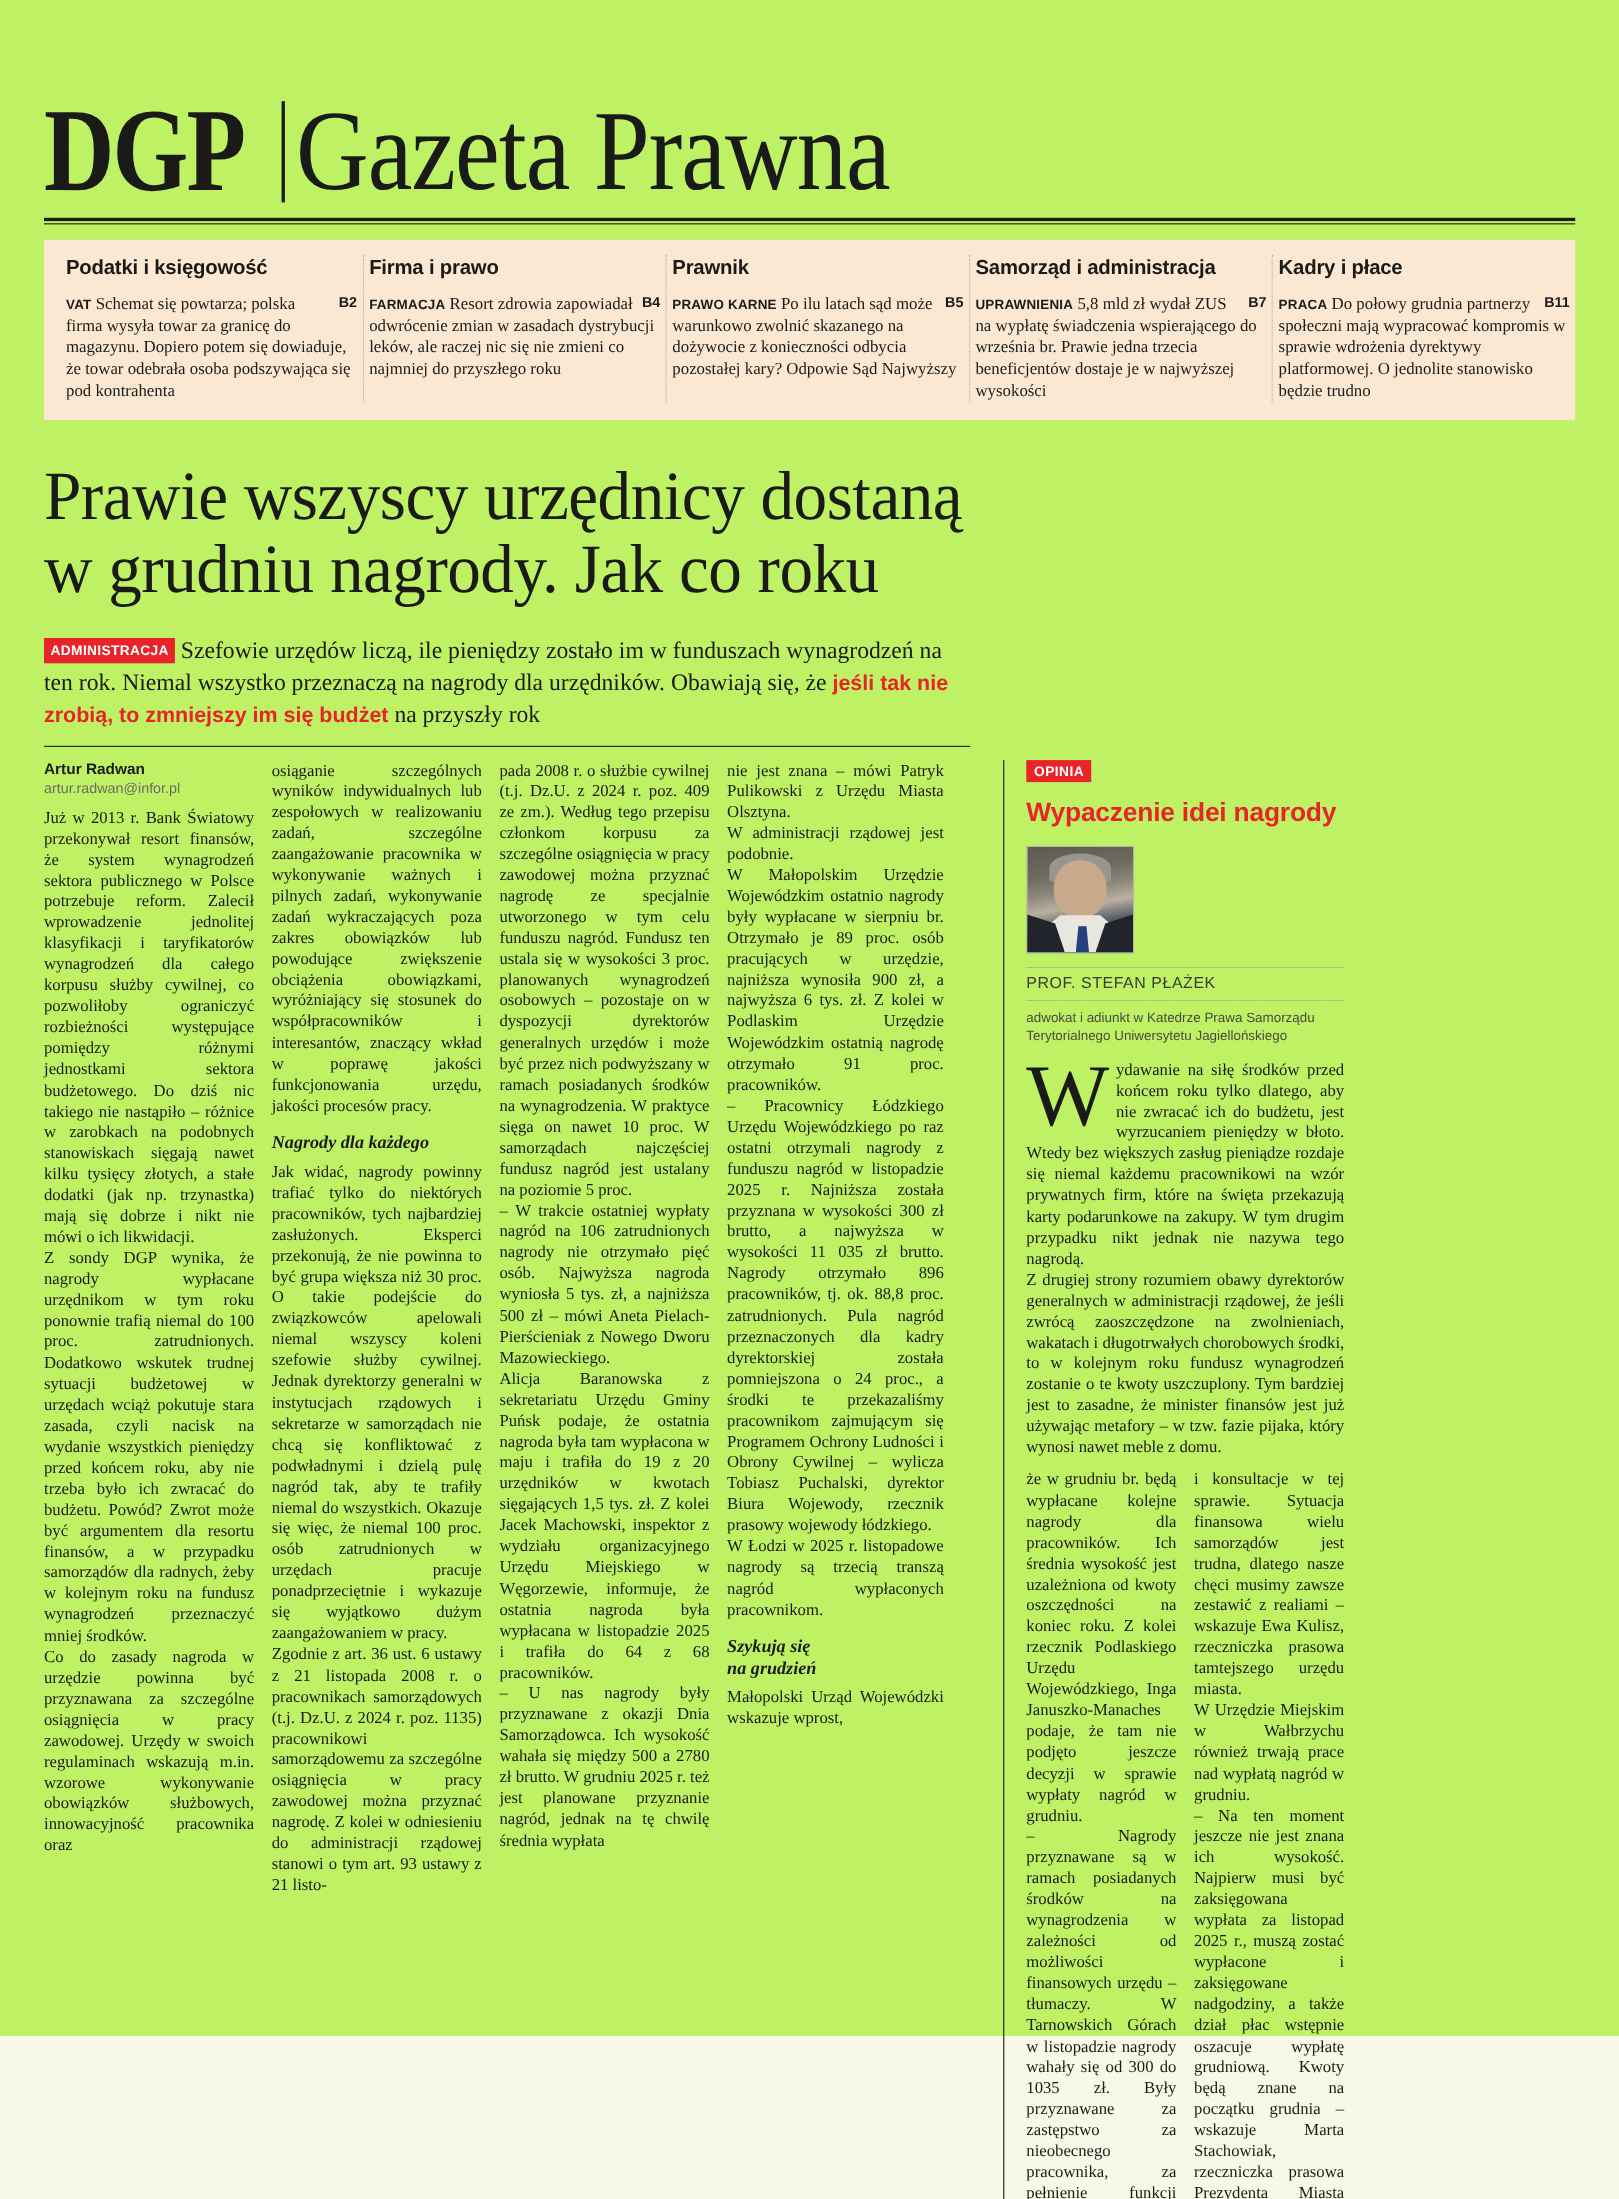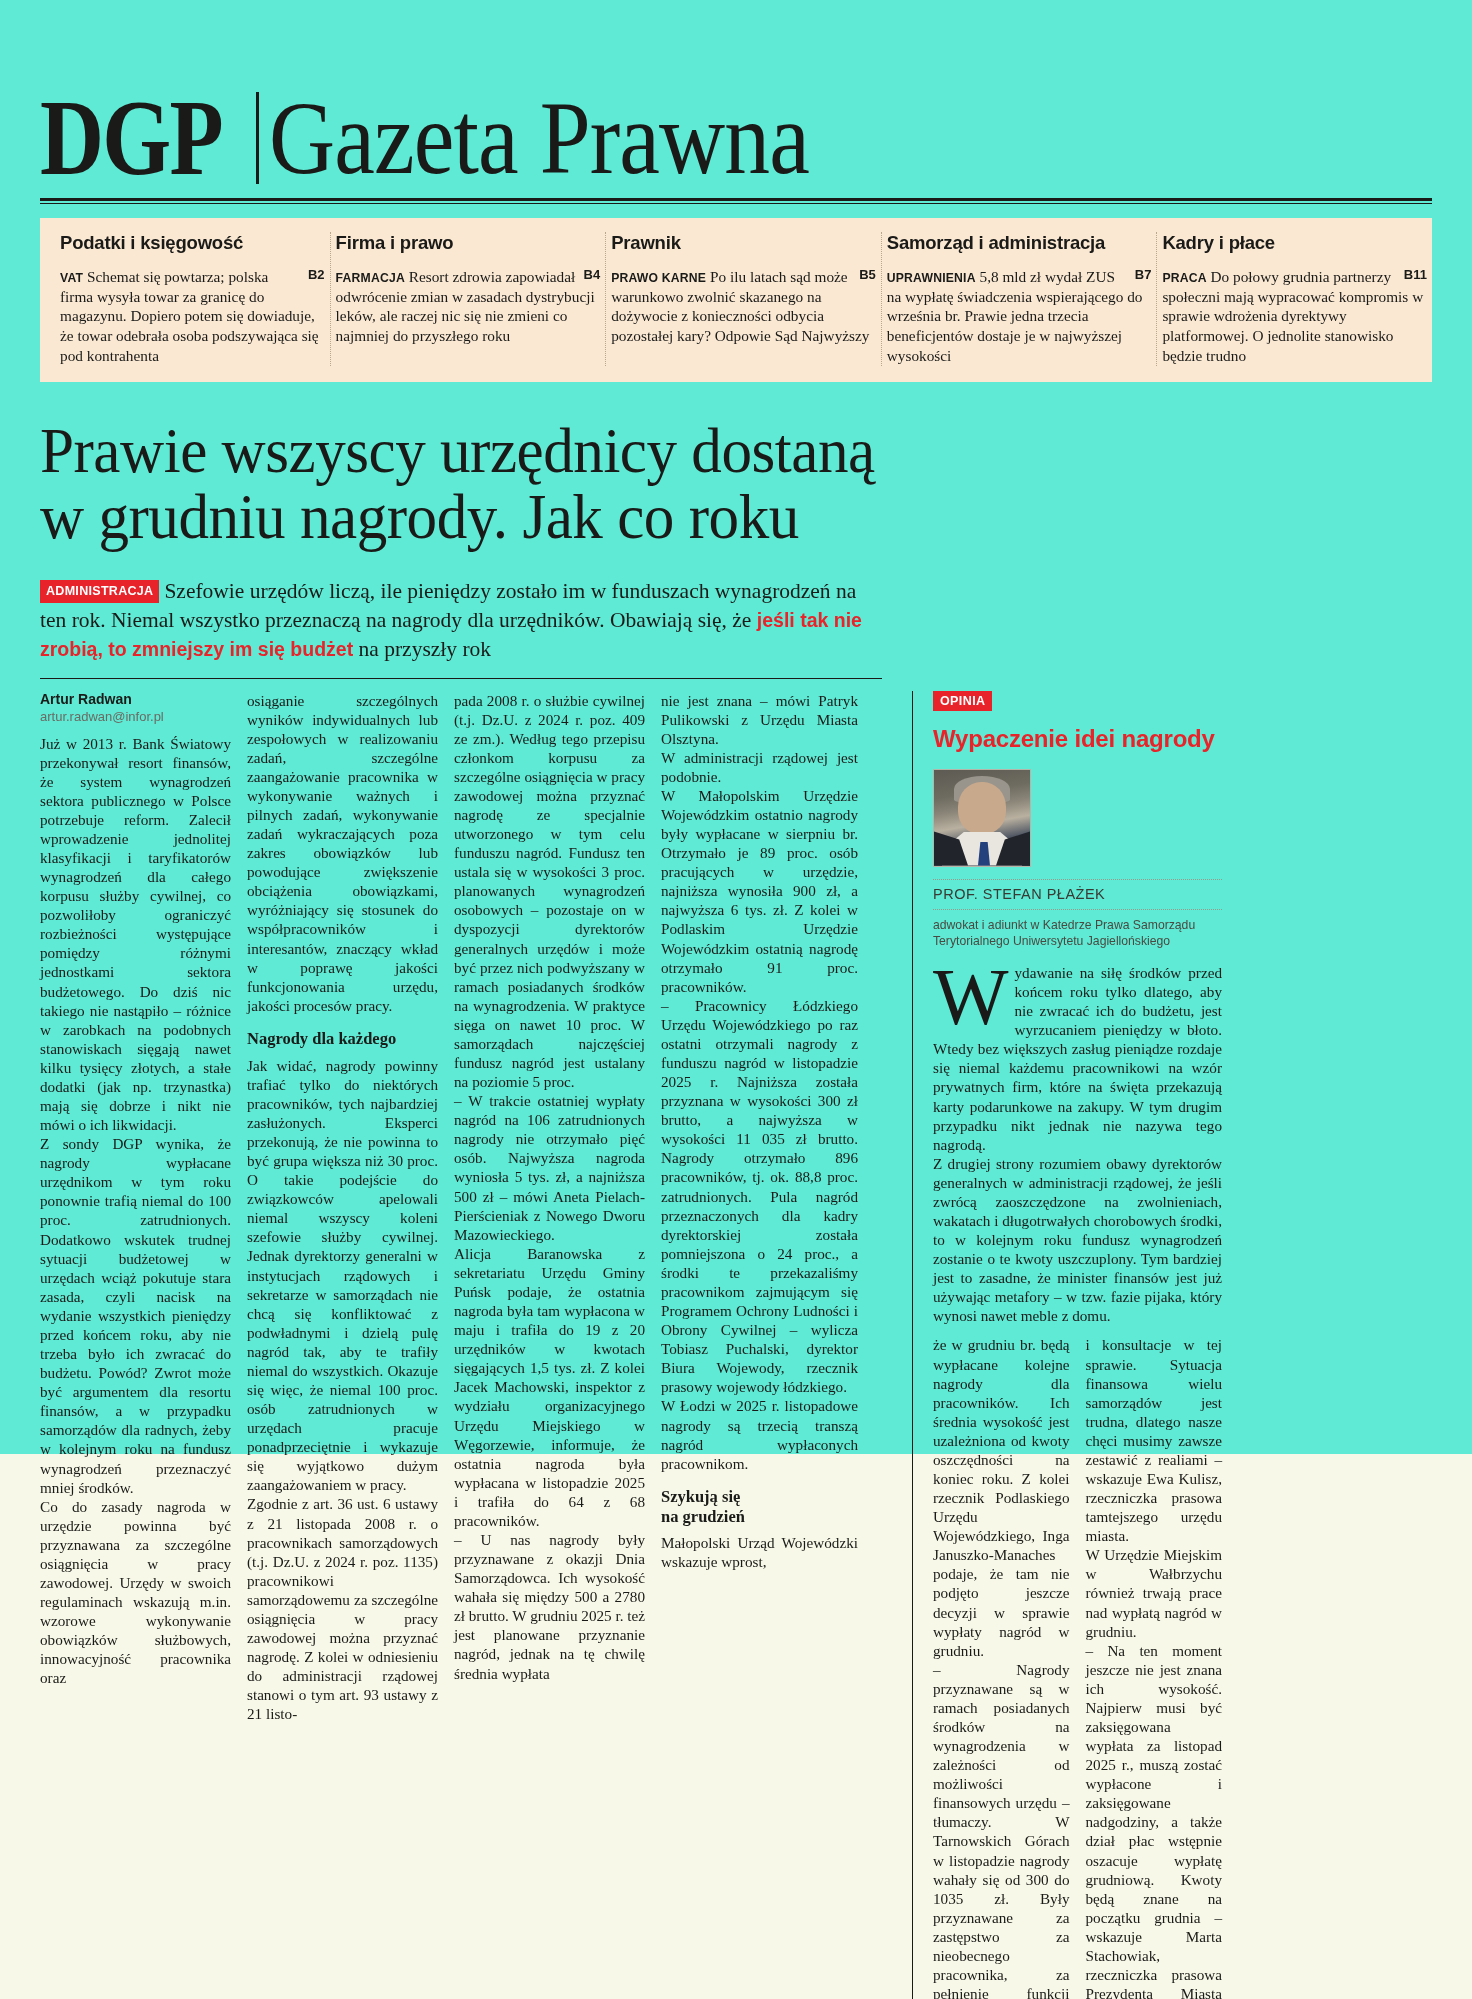--- a/index.html
+++ b/index.html
@@ -12,22 +12,22 @@
     width: 1472px;
     height: 1999px;
     overflow: hidden;
     font-family: "Liberation Serif", serif;
     background: #f8f8e8;
     color: #1a1a18;
   }
   .page {
     position: relative;
     width: 1472px;
-    height: 1454px;
-    background: #5eead4;
+    height: 1851px;
+    background: #bef264;
     box-sizing: border-box;
     padding: 0 40px;
   }
 
   
   .masthead {
     padding-top: 78px;
     display: flex;
     align-items: center;
     height: 120px;
@@ -227,20 +227,21 @@
   }
   .body-text p { margin: 0 0 0 0; text-indent: 0; }
   .body-text p + p { margin-top: 0; }
   .subhead {
     font-family: "Liberation Serif", serif;
     font-weight: 700;
     font-size: 16.5px;
     line-height: 1.2;
     margin: 14px 0 7px 0;
     text-align: left;
+    font-style: italic;
   }
 
   
   .opinion {
     width: 310px;
     margin-left: 22px;
     border-left: 1px solid #1a1a18;
     padding-left: 20px;
     box-sizing: border-box;
   }

